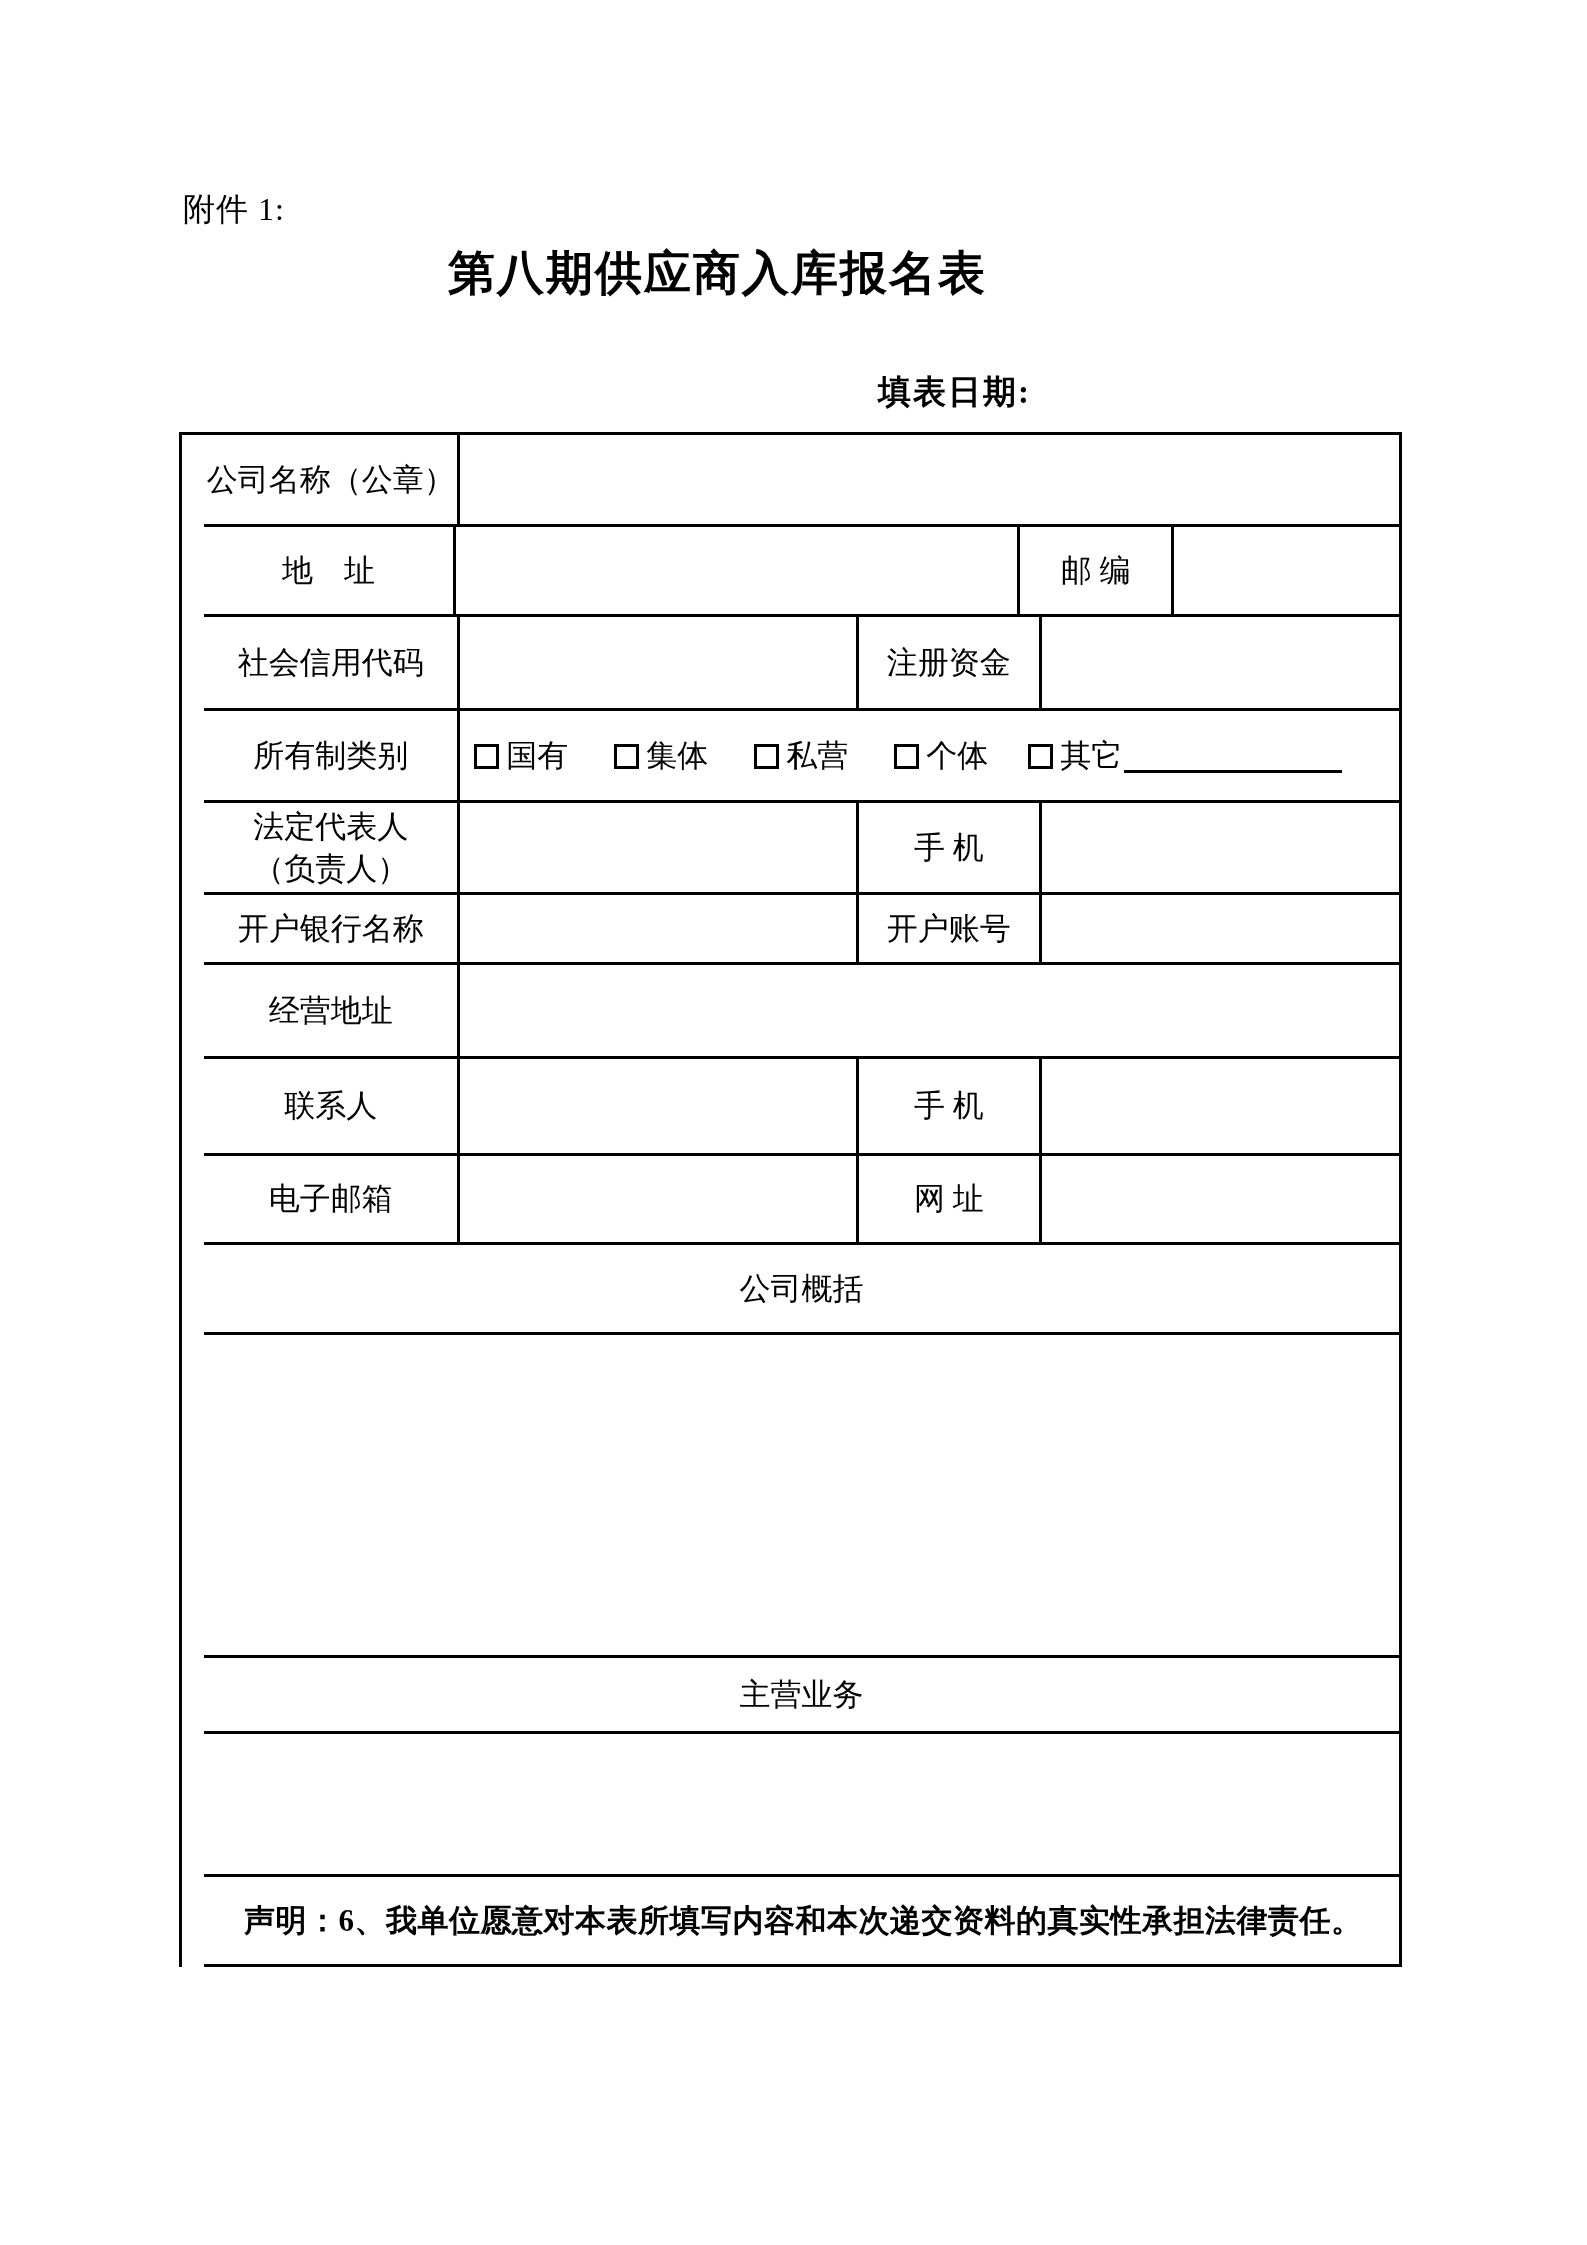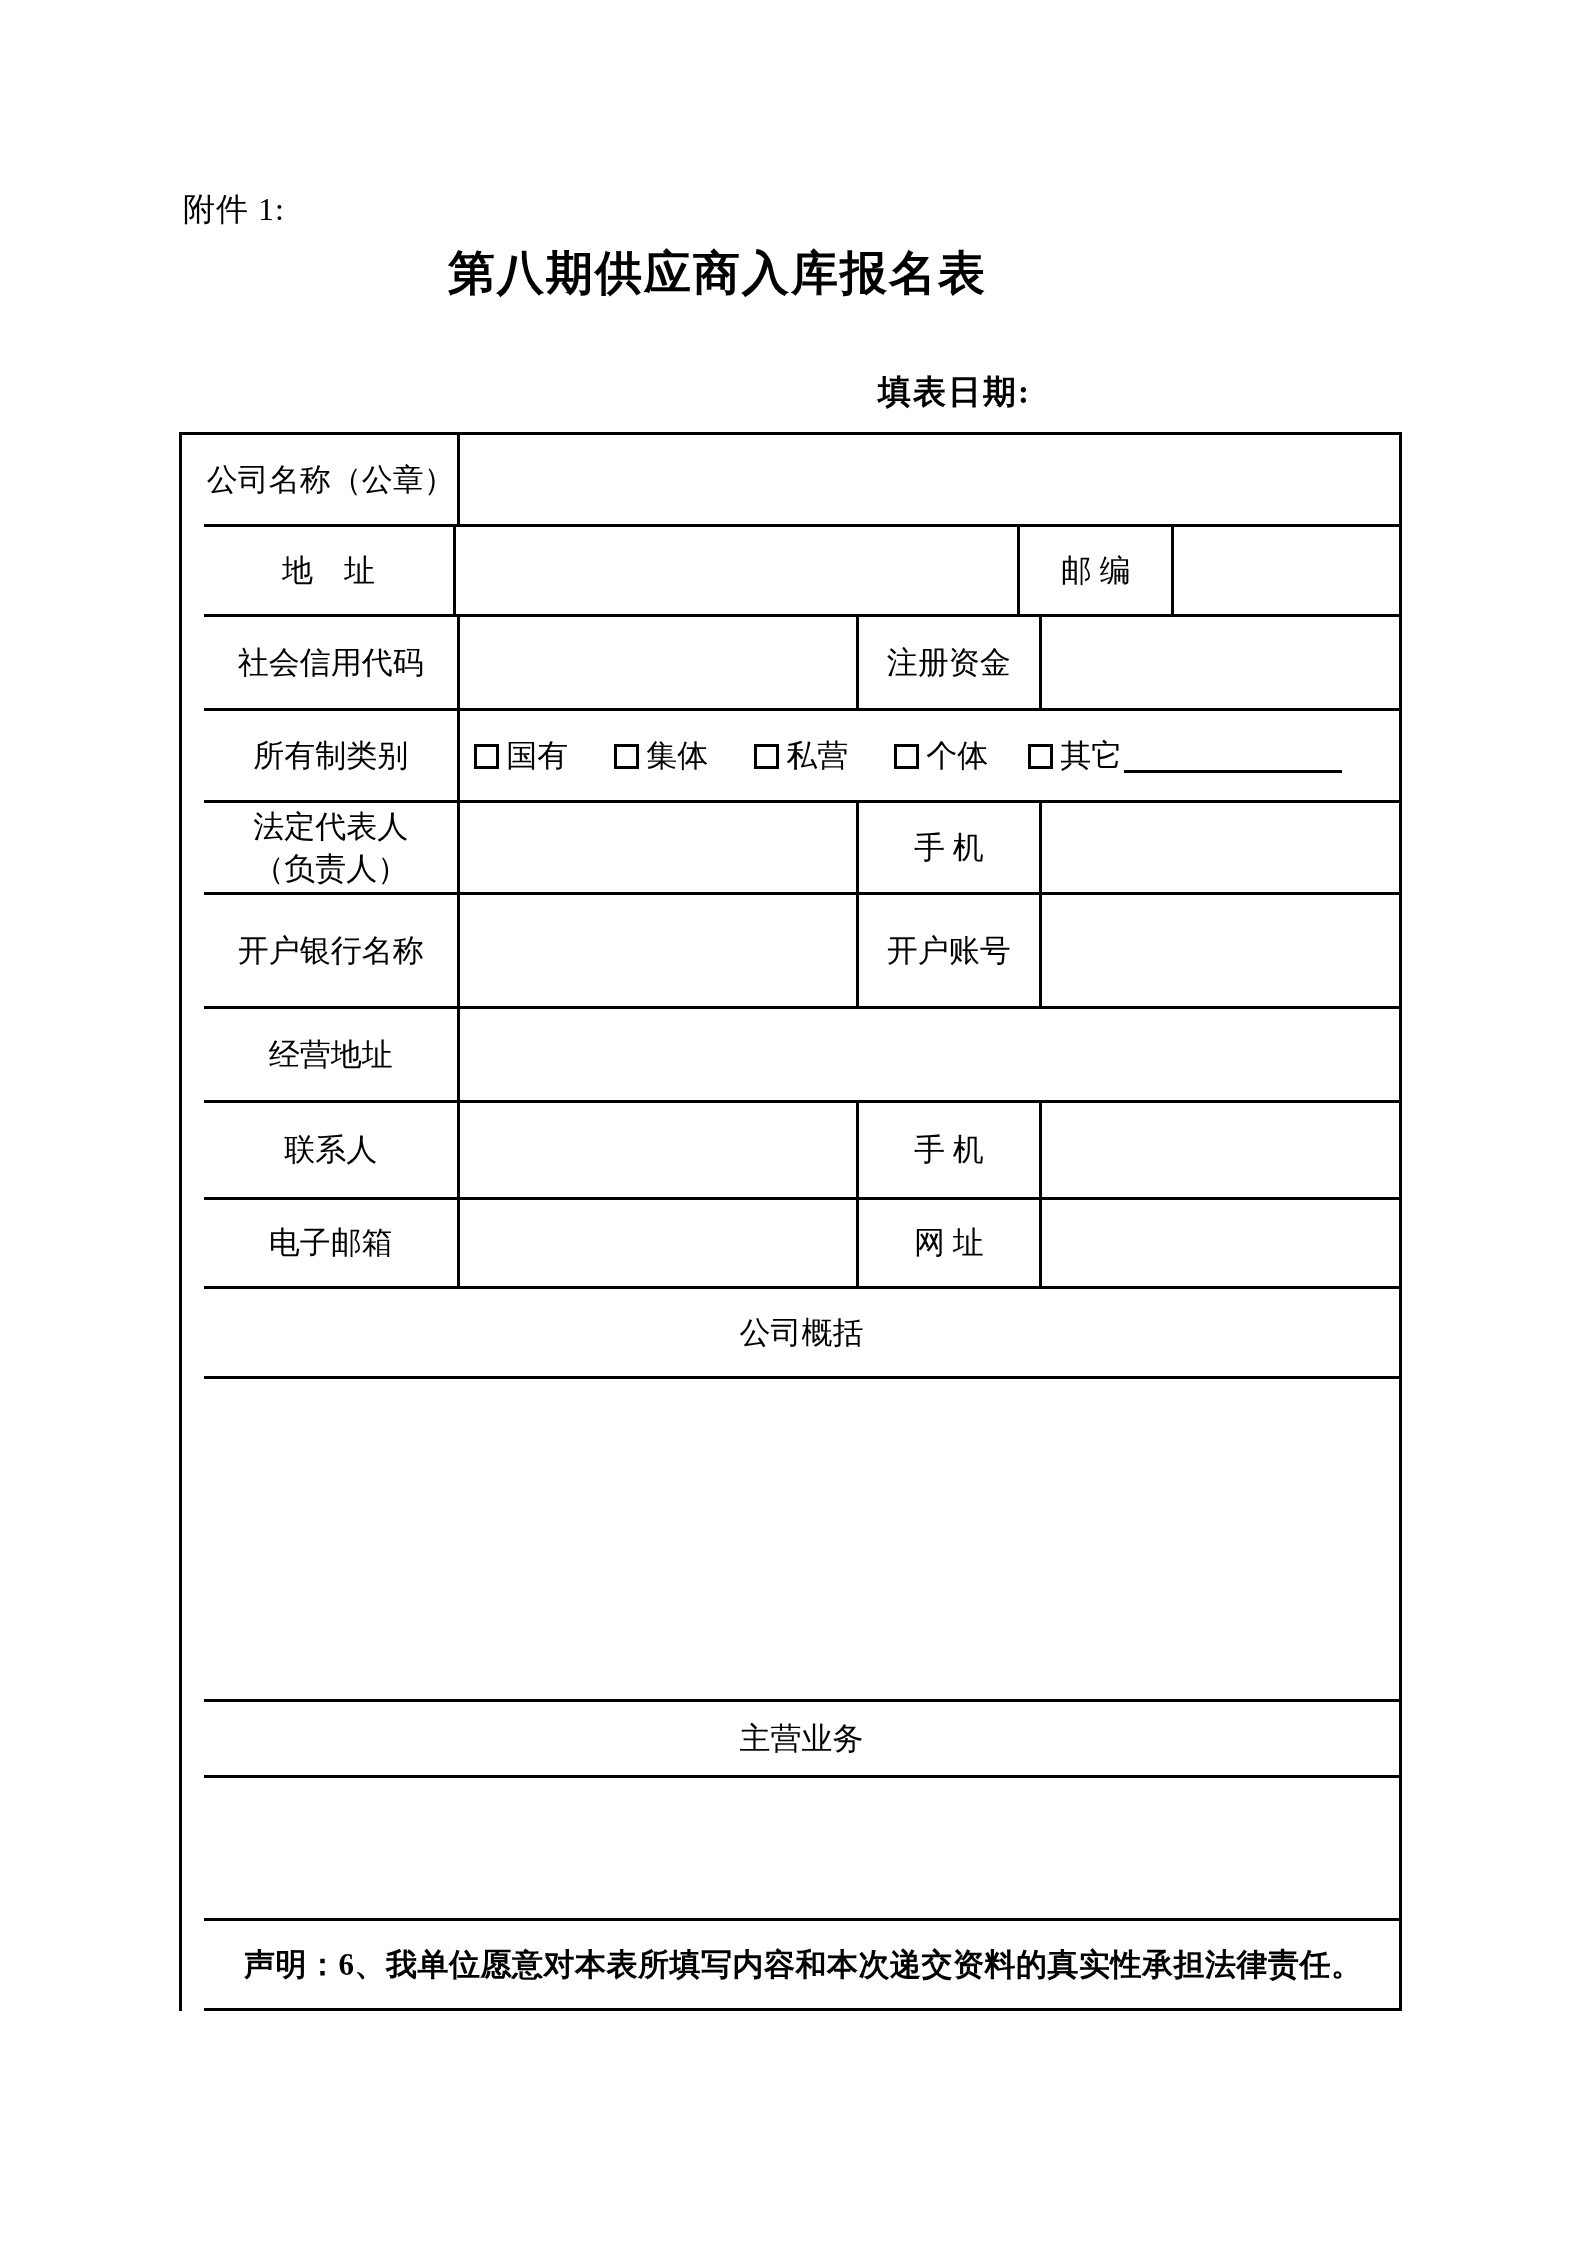--- a/index.html
+++ b/index.html
@@ -47,21 +47,21 @@
   .w-av     { width: 585px; }
   .w-pl     { width: 160px; }
   .w-pv     { width: 236px; }
 
   
   .h-r1  { height: 92px; }
   .h-r2  { height: 90px; }
   .h-r3  { height: 94px; }
   .h-r4  { height: 92px; }
   .h-r5  { height: 92px; }
-  .h-r6  { height: 114px; }
+  .h-r6  { height: 70px; }
   .h-r7  { height: 94px; }
   .h-r8  { height: 97px; }
   .h-r9  { height: 89px; }
   .h-r10 { height: 90px; }
   .h-r11 { height: 323px; }
   .h-r12 { height: 76px; }
   .h-r13 { height: 143px; }
   .h-r14 { height: 90px; }
 
   .ownership-cell { padding-left: 14px; gap: 46px; }

